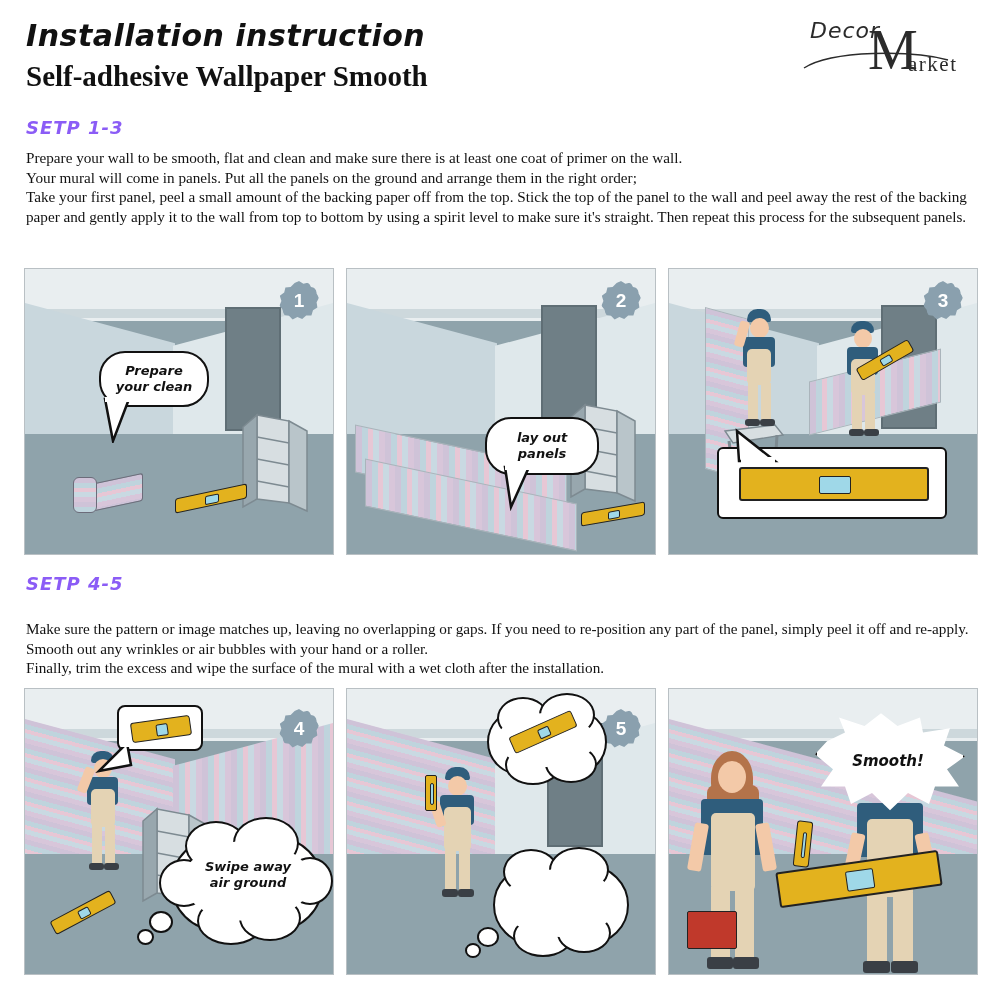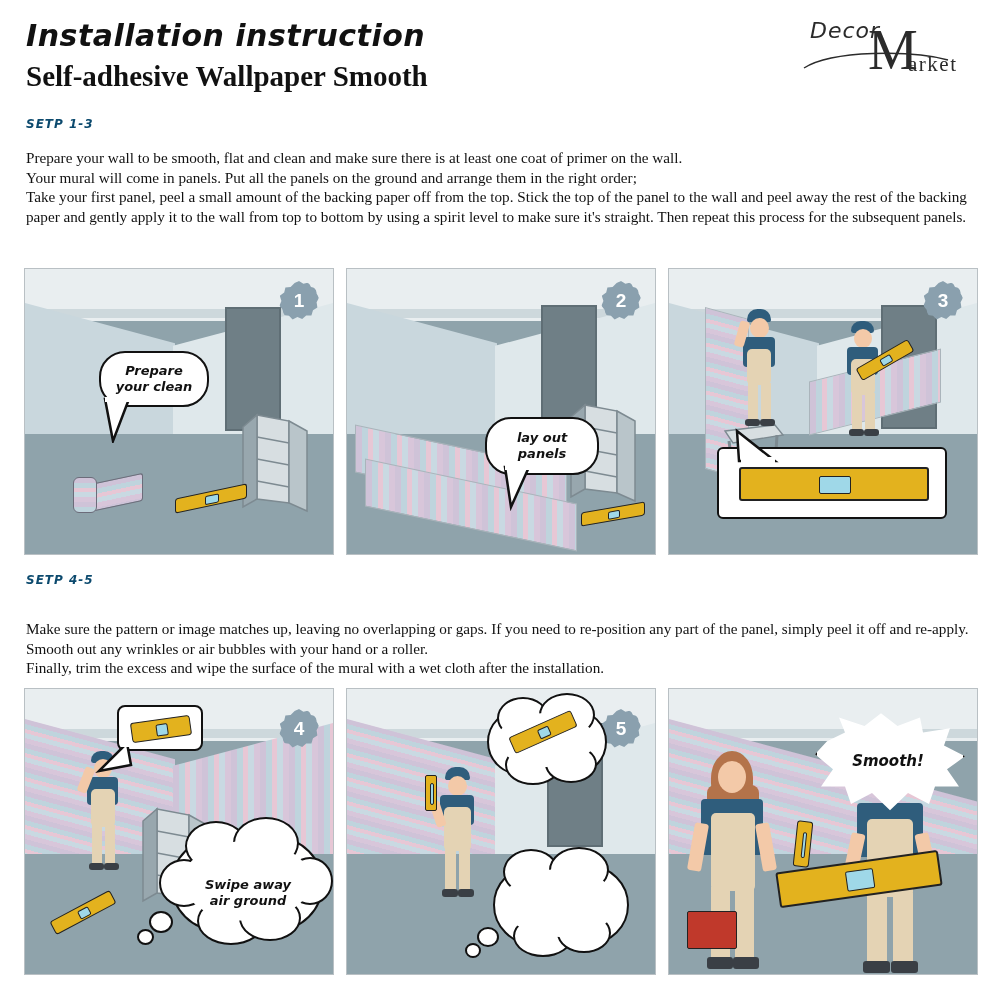--- a/index.html
+++ b/index.html
@@ -86,23 +86,23 @@
     height: 28px;
   }
 
   
   .step-head {
     position: absolute;
     left: 26px;
     font-family: "DejaVu Sans", sans-serif;
     font-style: italic;
     font-weight: bold;
-    font-size: 12px;
+    font-size: 18px;
     letter-spacing: 1px;
-    color: #0c4a6e;
+    color: #8b5cf6;
   }
   .body-text {
     position: absolute;
     left: 26px;
     width: 950px;
     font-family: "Liberation Serif", serif;
     font-size: 15.2px;
     line-height: 19.5px;
     color: #111;
   }
@@ -477,21 +477,21 @@
     <div class="level" style="left:106px; top:30px; width:58px; height:18px; transform:rotate(-8deg); z-index:10;"></div>
 
     <div class="cloud" style="left:146px; top:148px; width:148px; height:90px; border-radius:46px;"></div>
     <div class="cloud" style="left:160px; top:132px; width:58px; height:46px;"></div>
     <div class="cloud" style="left:208px; top:128px; width:62px; height:48px;"></div>
     <div class="cloud" style="left:172px; top:208px; width:64px; height:44px;"></div>
     <div class="cloud" style="left:214px; top:206px; width:58px; height:42px;"></div>
     <div class="cloud" style="left:134px; top:170px; width:46px; height:44px;"></div>
     <div class="cloud" style="left:262px; top:168px; width:42px; height:44px;"></div>
     <div class="cloud" style="left:158px; top:152px; width:128px; height:80px; border:none;"></div>
-    <div class="cloud-text" style="left:150px; top:188px; width:146px;">
+    <div class="cloud-text" style="left:150px; top:170px; width:146px;">
       <span>Swipe away</span><br><span>air ground</span>
     </div>
     <div class="cloud" style="left:124px; top:222px; width:20px; height:18px;"></div>
     <div class="cloud" style="left:112px; top:240px; width:13px; height:12px;"></div>
 
     <div class="level" style="left:24px; top:216px; width:66px; height:13px; transform:rotate(-28deg);"></div>
 
     <svg style="position:absolute; left:112px; top:112px; width:80px; height:110px; z-index:4;" viewBox="0 0 80 110">
       <path d="M20 8 L52 14 L52 96 L20 92 Z" fill="#d7dee1" stroke="#7d8a91" stroke-width="1.5"></path>
       <path d="M52 14 L70 24 L70 104 L52 96 Z" fill="#b9c5ca" stroke="#7d8a91" stroke-width="1.5"></path>

